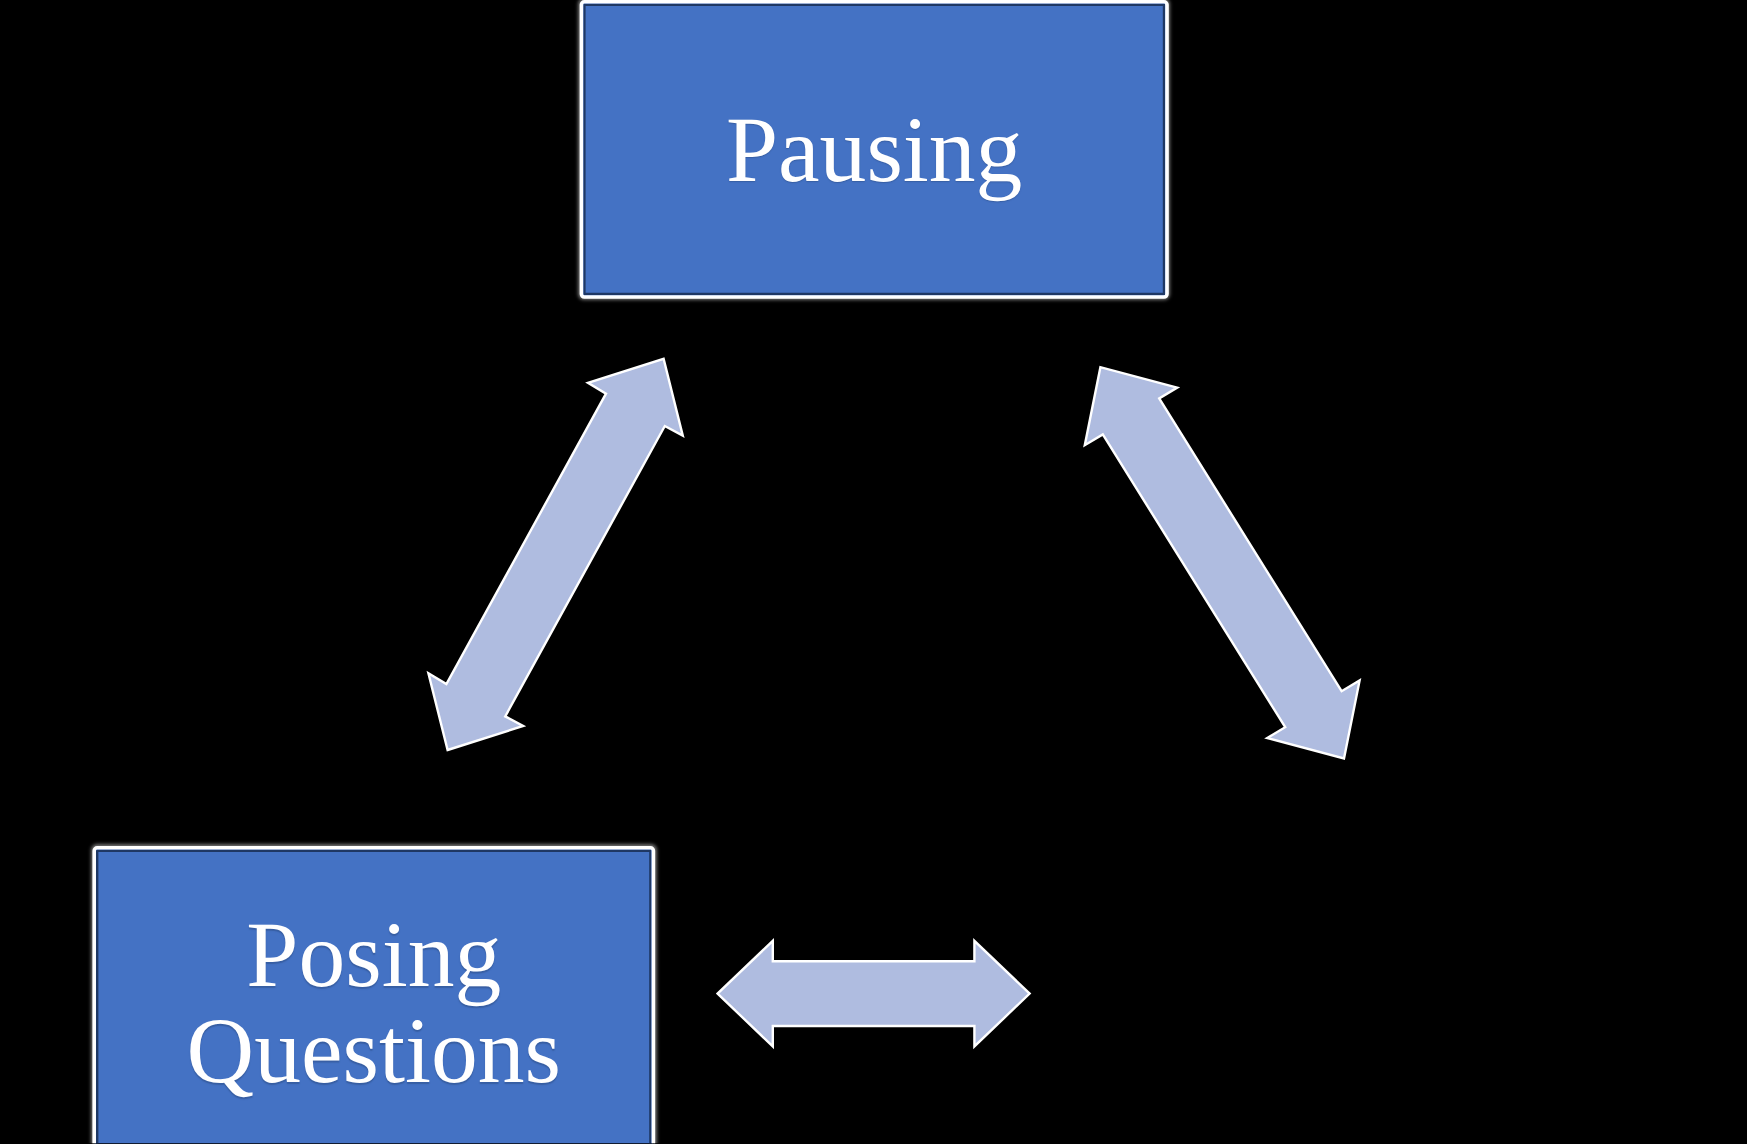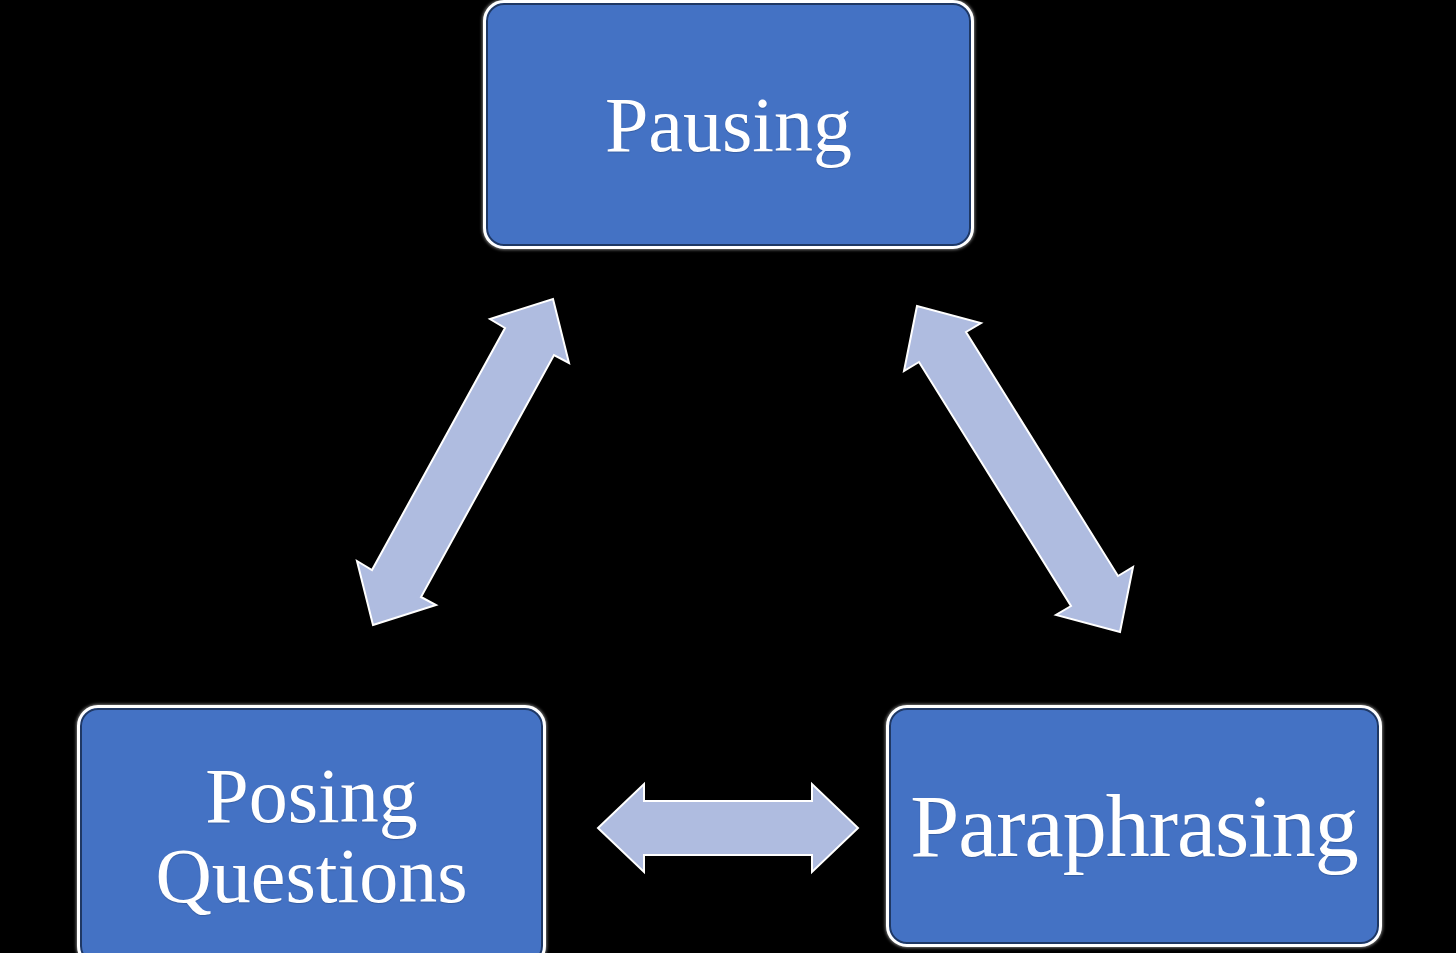--- a/index.html
+++ b/index.html
@@ -25,21 +25,21 @@
   .connector {
     stroke: #ffffff;
     stroke-width: 2;
     stroke-linejoin: miter;
   }
   .node {
     position: absolute;
     box-sizing: border-box;
     background: #4472c4;
     border: 3px solid #ffffff;
-    border-radius: 21px;
+    border-radius: 4px;
     box-shadow: inset 0 0 0 2px #1f3864, 0 0 3px 1px rgba(255,255,255,0.45);
     display: flex;
     align-items: center;
     justify-content: center;
     text-align: center;
     color: #ffffff;
   }
   .node .label {
     display: block;
     width: 100%;
@@ -87,17 +87,14 @@
   </svg>
 
   <div class="node node-pausing">
     <span class="label">Pausing</span>
   </div>
 
   <div class="node node-posing-questions">
     <span class="label">Posing Questions</span>
   </div>
 
-  <div class="node node-paraphrasing">
-    <span class="label">Paraphrasing</span>
-  </div>
 
 </div>
 
 </body></html>

